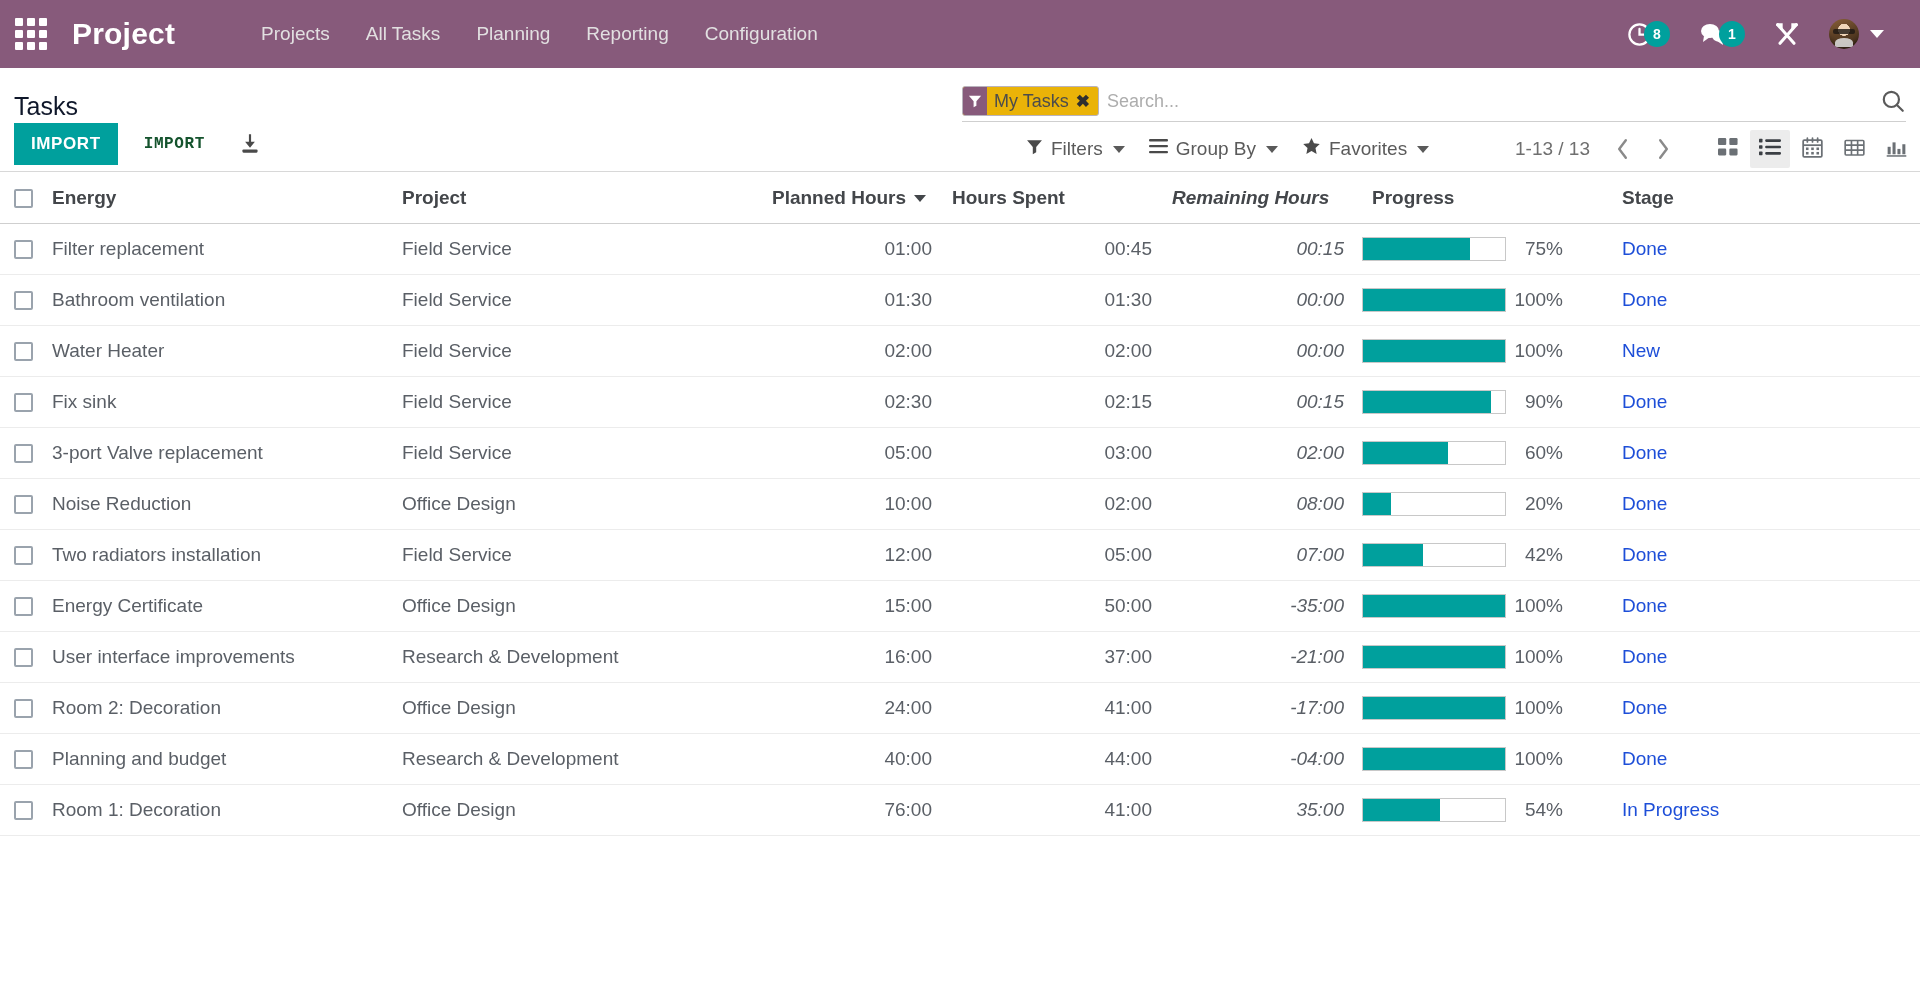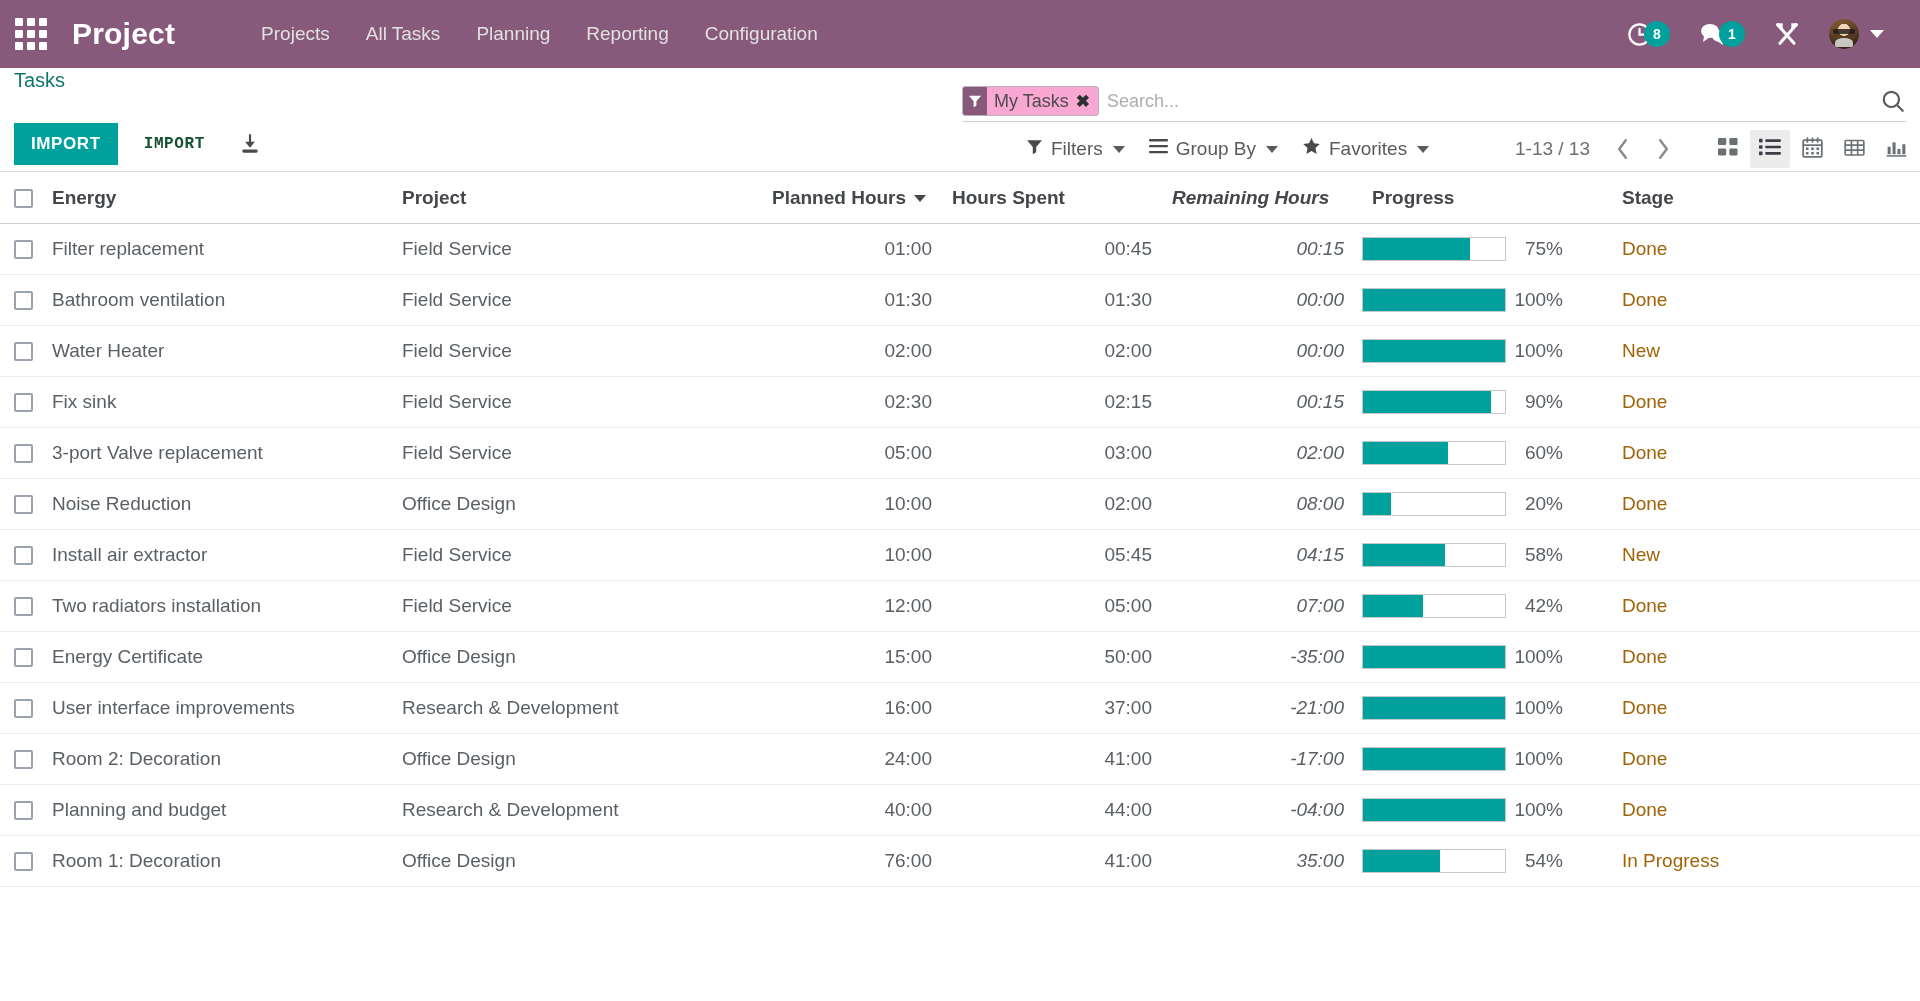--- a/index.html
+++ b/index.html
@@ -117,44 +117,44 @@
   
   .control-panel {
     background: #FFFFFF;
     border-bottom: 1px solid #d8d8d8;
     padding: 0;
     position: relative;
     height: 104px;
   }
   .cp-row1 { display: flex; align-items: flex-start; height: 48px; }
   .breadcrumb {
-    font-size: 20px;
-    color: #0f766e;
-    padding: 1px 0 0 14px;
+    font-size: 25px;
+    color: #0f172a;
+    padding: 24px 0 0 14px;
     white-space: nowrap;
   }
   .searchview {
     position: absolute;
     left: 962px;
     top: 18px;
     width: 944px;
     display: flex;
     align-items: center;
     border-bottom: 1px solid #cfcfcf;
     padding-bottom: 5px;
   }
   .facet {
     display: flex;
     align-items: stretch;
     border: 1px solid #b9b3bd;
     border-radius: 3px;
     overflow: hidden;
     height: 30px;
     flex: 0 0 auto;
-    background: #f9a8d4;
+    background: #eab308;
     cursor: pointer;
   }
   .facet-ico {
     background: #875A7B;
     color: #ffffff;
     display: flex;
     align-items: center;
     justify-content: center;
     width: 24px;
   }
@@ -317,21 +317,21 @@
   }
   .pbar > span { display: block; height: 100%; background: #00A09D; }
   .pct {
     font-size: 19px;
     color: #5a5f66;
     width: 68px;
     text-align: right;
     padding-right: 11px;
     flex: 0 0 auto;
   }
-  .stage-txt { font-size: 19px; color: #a16207; white-space: nowrap; }
+  .stage-txt { font-size: 19px; color: #1d4ed8; white-space: nowrap; }
 </style>
 </head>
 <body>
 
 <div class="navbar">
 
   <div class="apps-grid">
     <i></i>
       <i></i>
       <i></i>
@@ -688,39 +688,20 @@
               </div>
               <span class="pct">20%</span>
             </div>
           </td>
           <td class="col-stage"><span class="stage-txt">Done</span></td>
         </tr>
         <tr>
           <td class="col-cb">
             <span class="cbox"></span>
           </td>
-          <td class="col-title">Install air extractor</td>
-          <td class="col-proj">Field Service</td>
-          <td class="col-plan">10:00</td>
-          <td class="col-spent">05:45</td>
-          <td class="col-remain">04:15</td>
-          <td class="col-prog progress-cell">
-            <div class="progress-inner">
-              <div class="pbar">
-                <span style="width:58%"></span>
-              </div>
-              <span class="pct">58%</span>
-            </div>
-          </td>
-          <td class="col-stage"><span class="stage-txt">New</span></td>
-        </tr>
-        <tr>
-          <td class="col-cb">
-            <span class="cbox"></span>
-          </td>
           <td class="col-title">Two radiators installation</td>
           <td class="col-proj">Field Service</td>
           <td class="col-plan">12:00</td>
           <td class="col-spent">05:00</td>
           <td class="col-remain">07:00</td>
           <td class="col-prog progress-cell">
             <div class="progress-inner">
               <div class="pbar">
                 <span style="width:42%"></span>
               </div>

